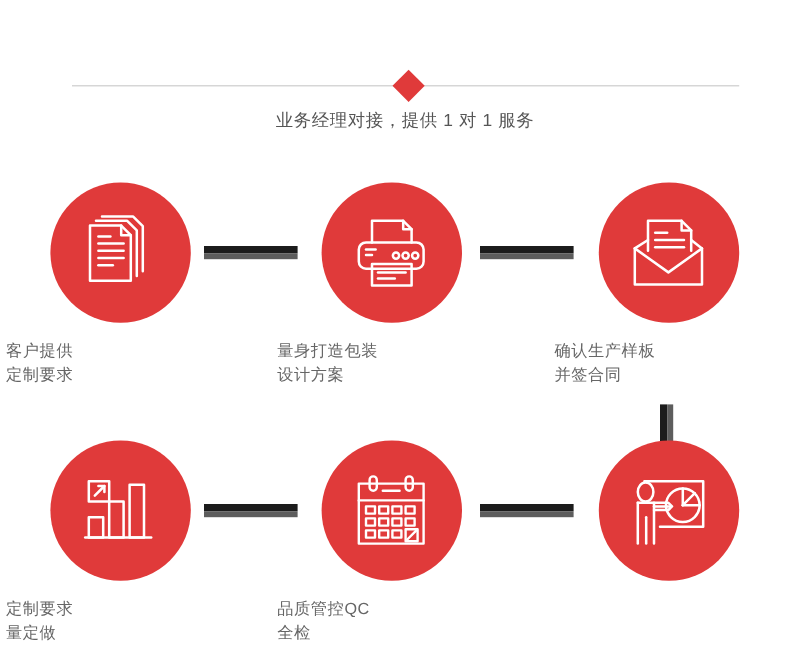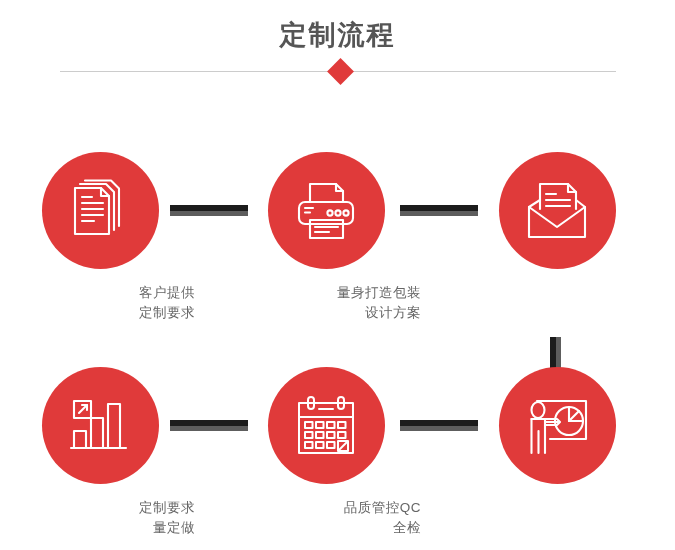--- a/index.html
+++ b/index.html
@@ -102,21 +102,21 @@
   }
   .circle svg { display: block; }
 
   .step-label {
     margin-top: 14px;
     font-size: 13.5px;
     color: #666666;
     line-height: 20px;
     white-space: pre-line;
     letter-spacing: 0.5px;
-    text-align: right;
+    text-align: left;
   }
 
   
   .connector-h {
     position: absolute;
     width: 78px;
     height: 11px;
   }
   .connector-h .bar-top {
     position: absolute;
@@ -154,25 +154,25 @@
     width: 5px; height: 100%;
     background: #5d5d5d;
   }
 </style>
 </head>
 <body>
 
 <div id="page">
 
   <div class="header">
-    <div class="page-title">定制流程</div>
 
     <div class="divider"></div>
     <div class="diamond"></div>
 
+    <div class="subtitle">业务经理对接，提供 1 对 1 服务</div>
   </div>
 
   <div class="steps">
 
     <div class="connector-h conn-r1-a">
       <div class="bar-top"></div>
       <div class="bar-bottom"></div>
     </div>
     <div class="connector-h conn-r1-b">
       <div class="bar-top"></div>
@@ -241,20 +241,22 @@
             <path d="M44 3 V11 H52"></path>
             <line x1="22" y1="13" x2="32" y2="13"></line>
             <line x1="22" y1="19" x2="46" y2="19"></line>
             <line x1="22" y1="25" x2="46" y2="25"></line>
             <path d="M5 26 V56 H61 V26 L52 19"></path>
             <path d="M5 26 L16 19"></path>
             <path d="M5 26 L33 46 L61 26"></path>
           </svg>
         </span>
       </div>
+      <div class="step-label">确认生产样板
+并签合同</div>
     </div>
 
     <div class="step step-r2 step-c1">
       <div class="circle">
         <span>
           <svg width="62" height="60" viewBox="0 0 62 60" fill="none" stroke="#ffffff" stroke-width="2.1" stroke-linejoin="round" stroke-linecap="round">
             <rect x="5" y="5" width="17" height="17"></rect>
             <path d="M10 17 L18 9"></path>
             <path d="M13 9 H18 V14"></path>
             <rect x="5" y="35" width="12" height="17"></rect>

